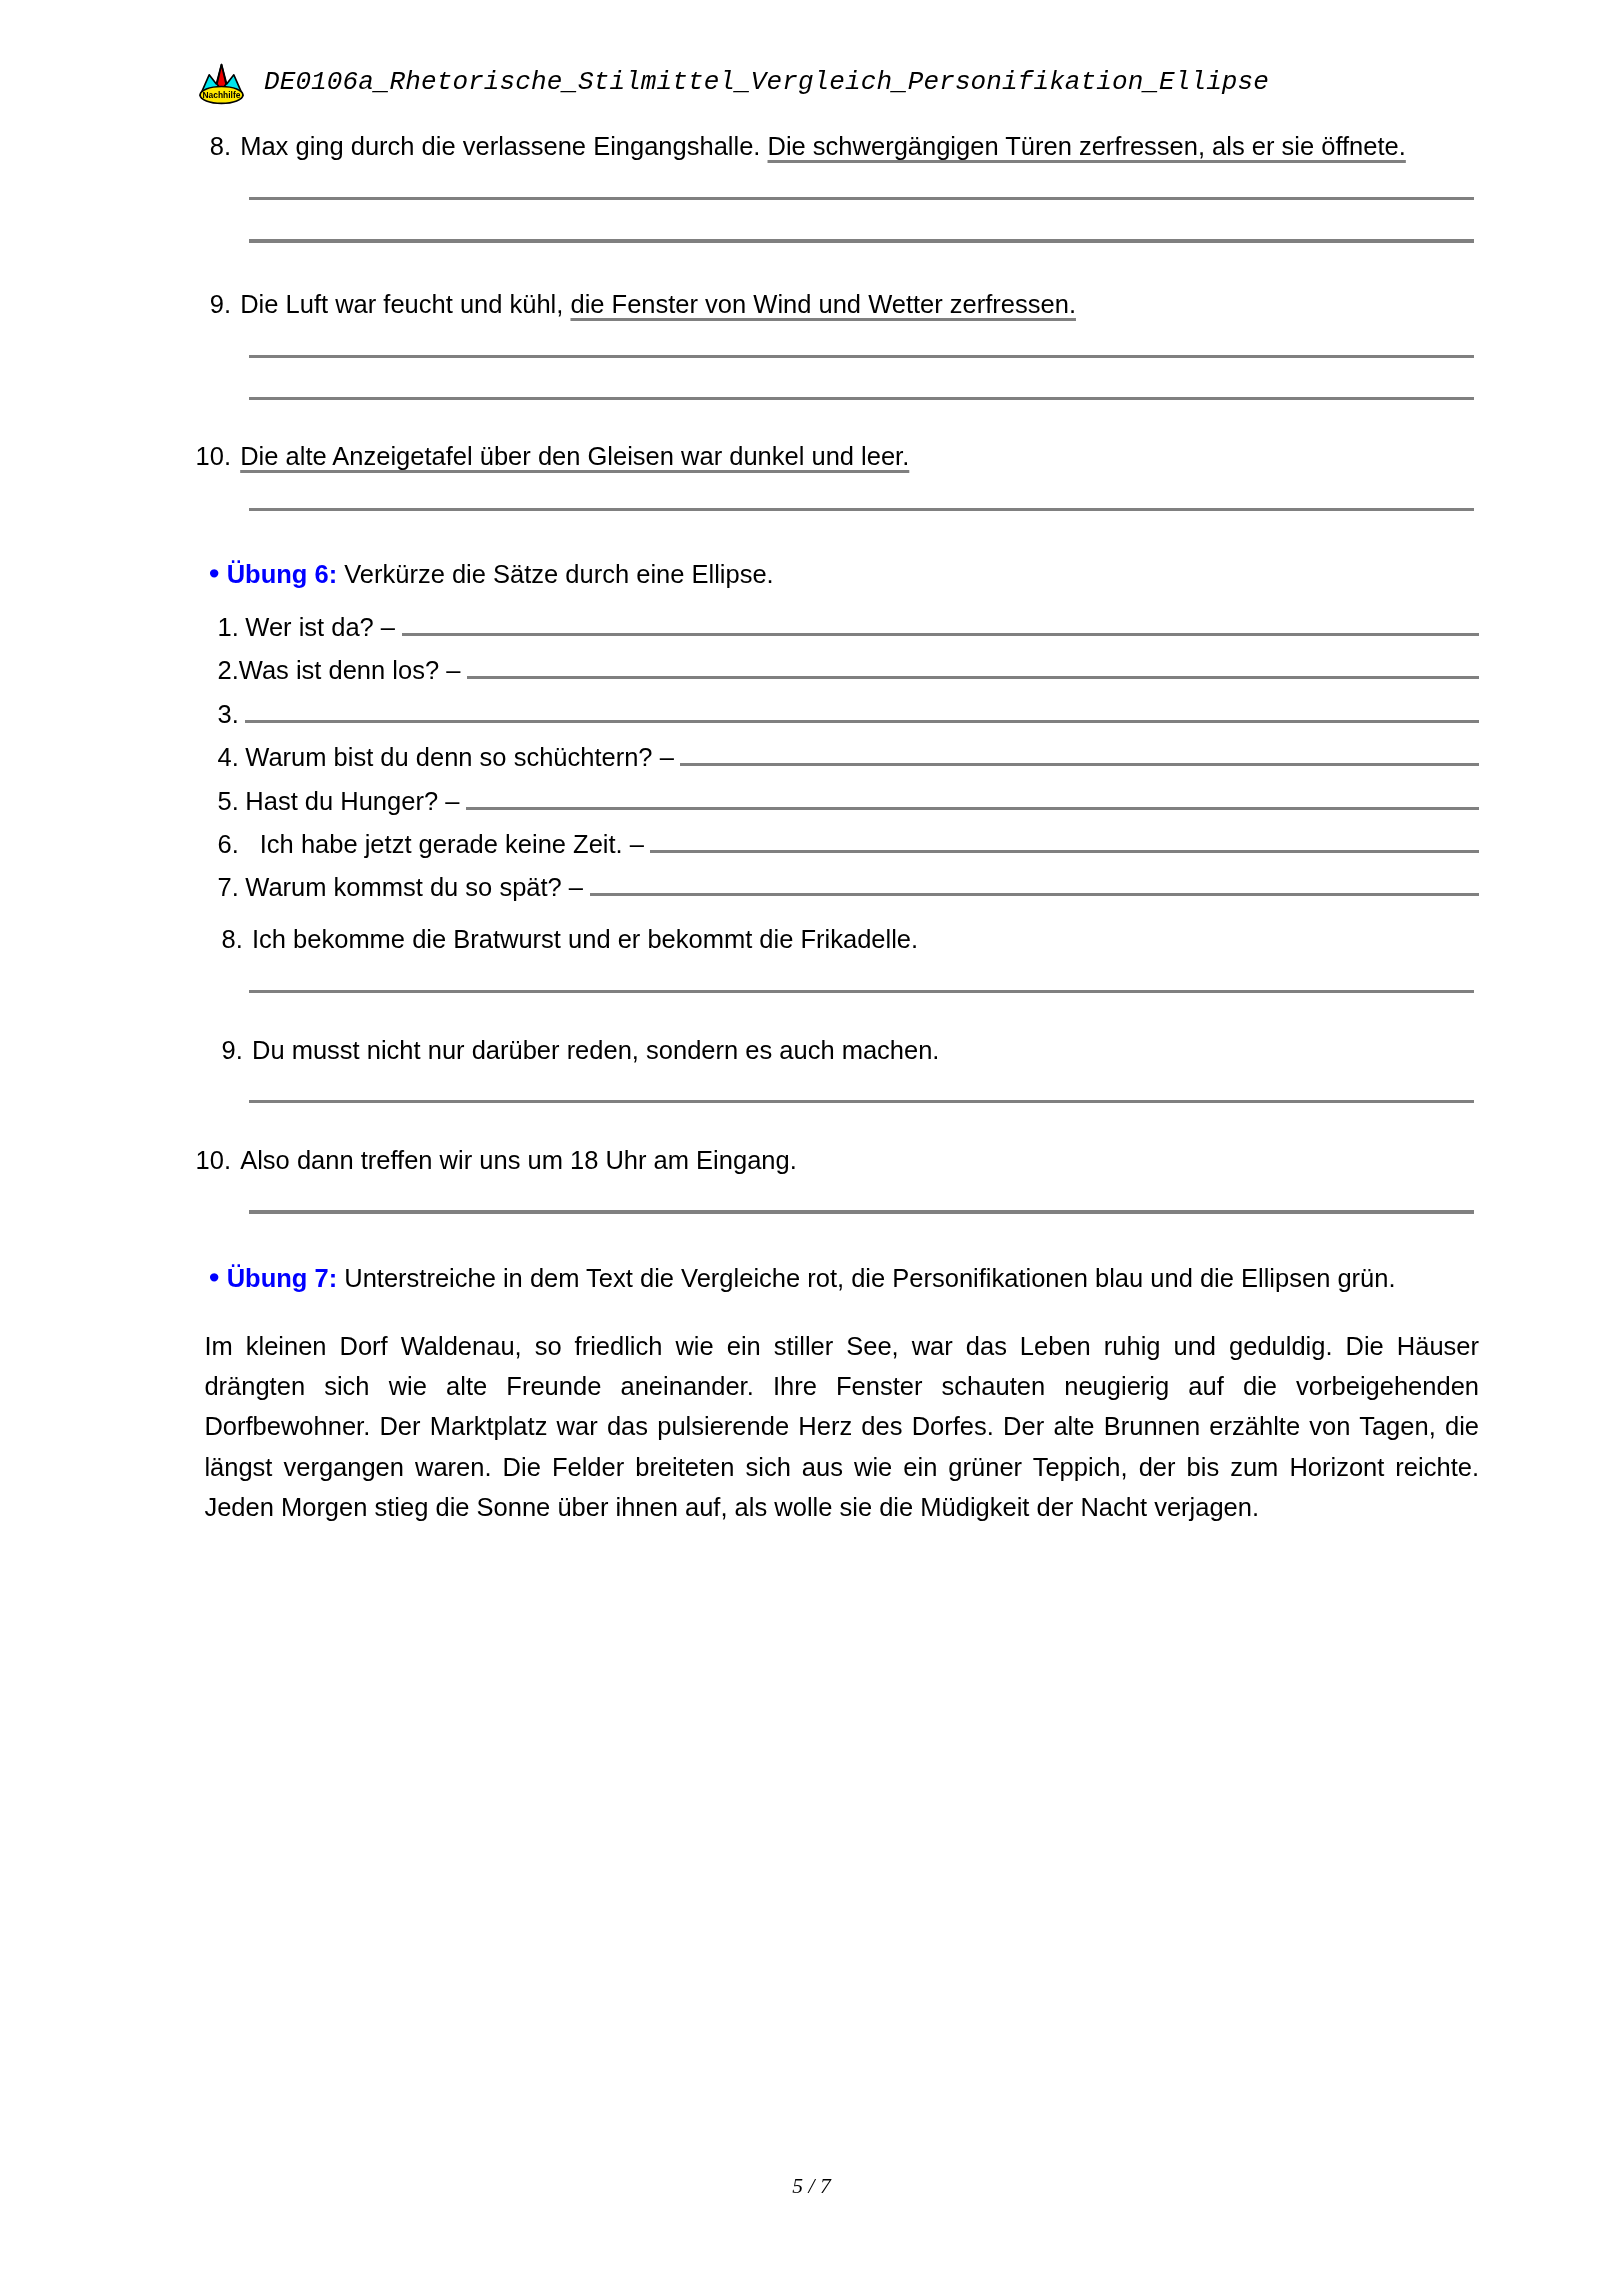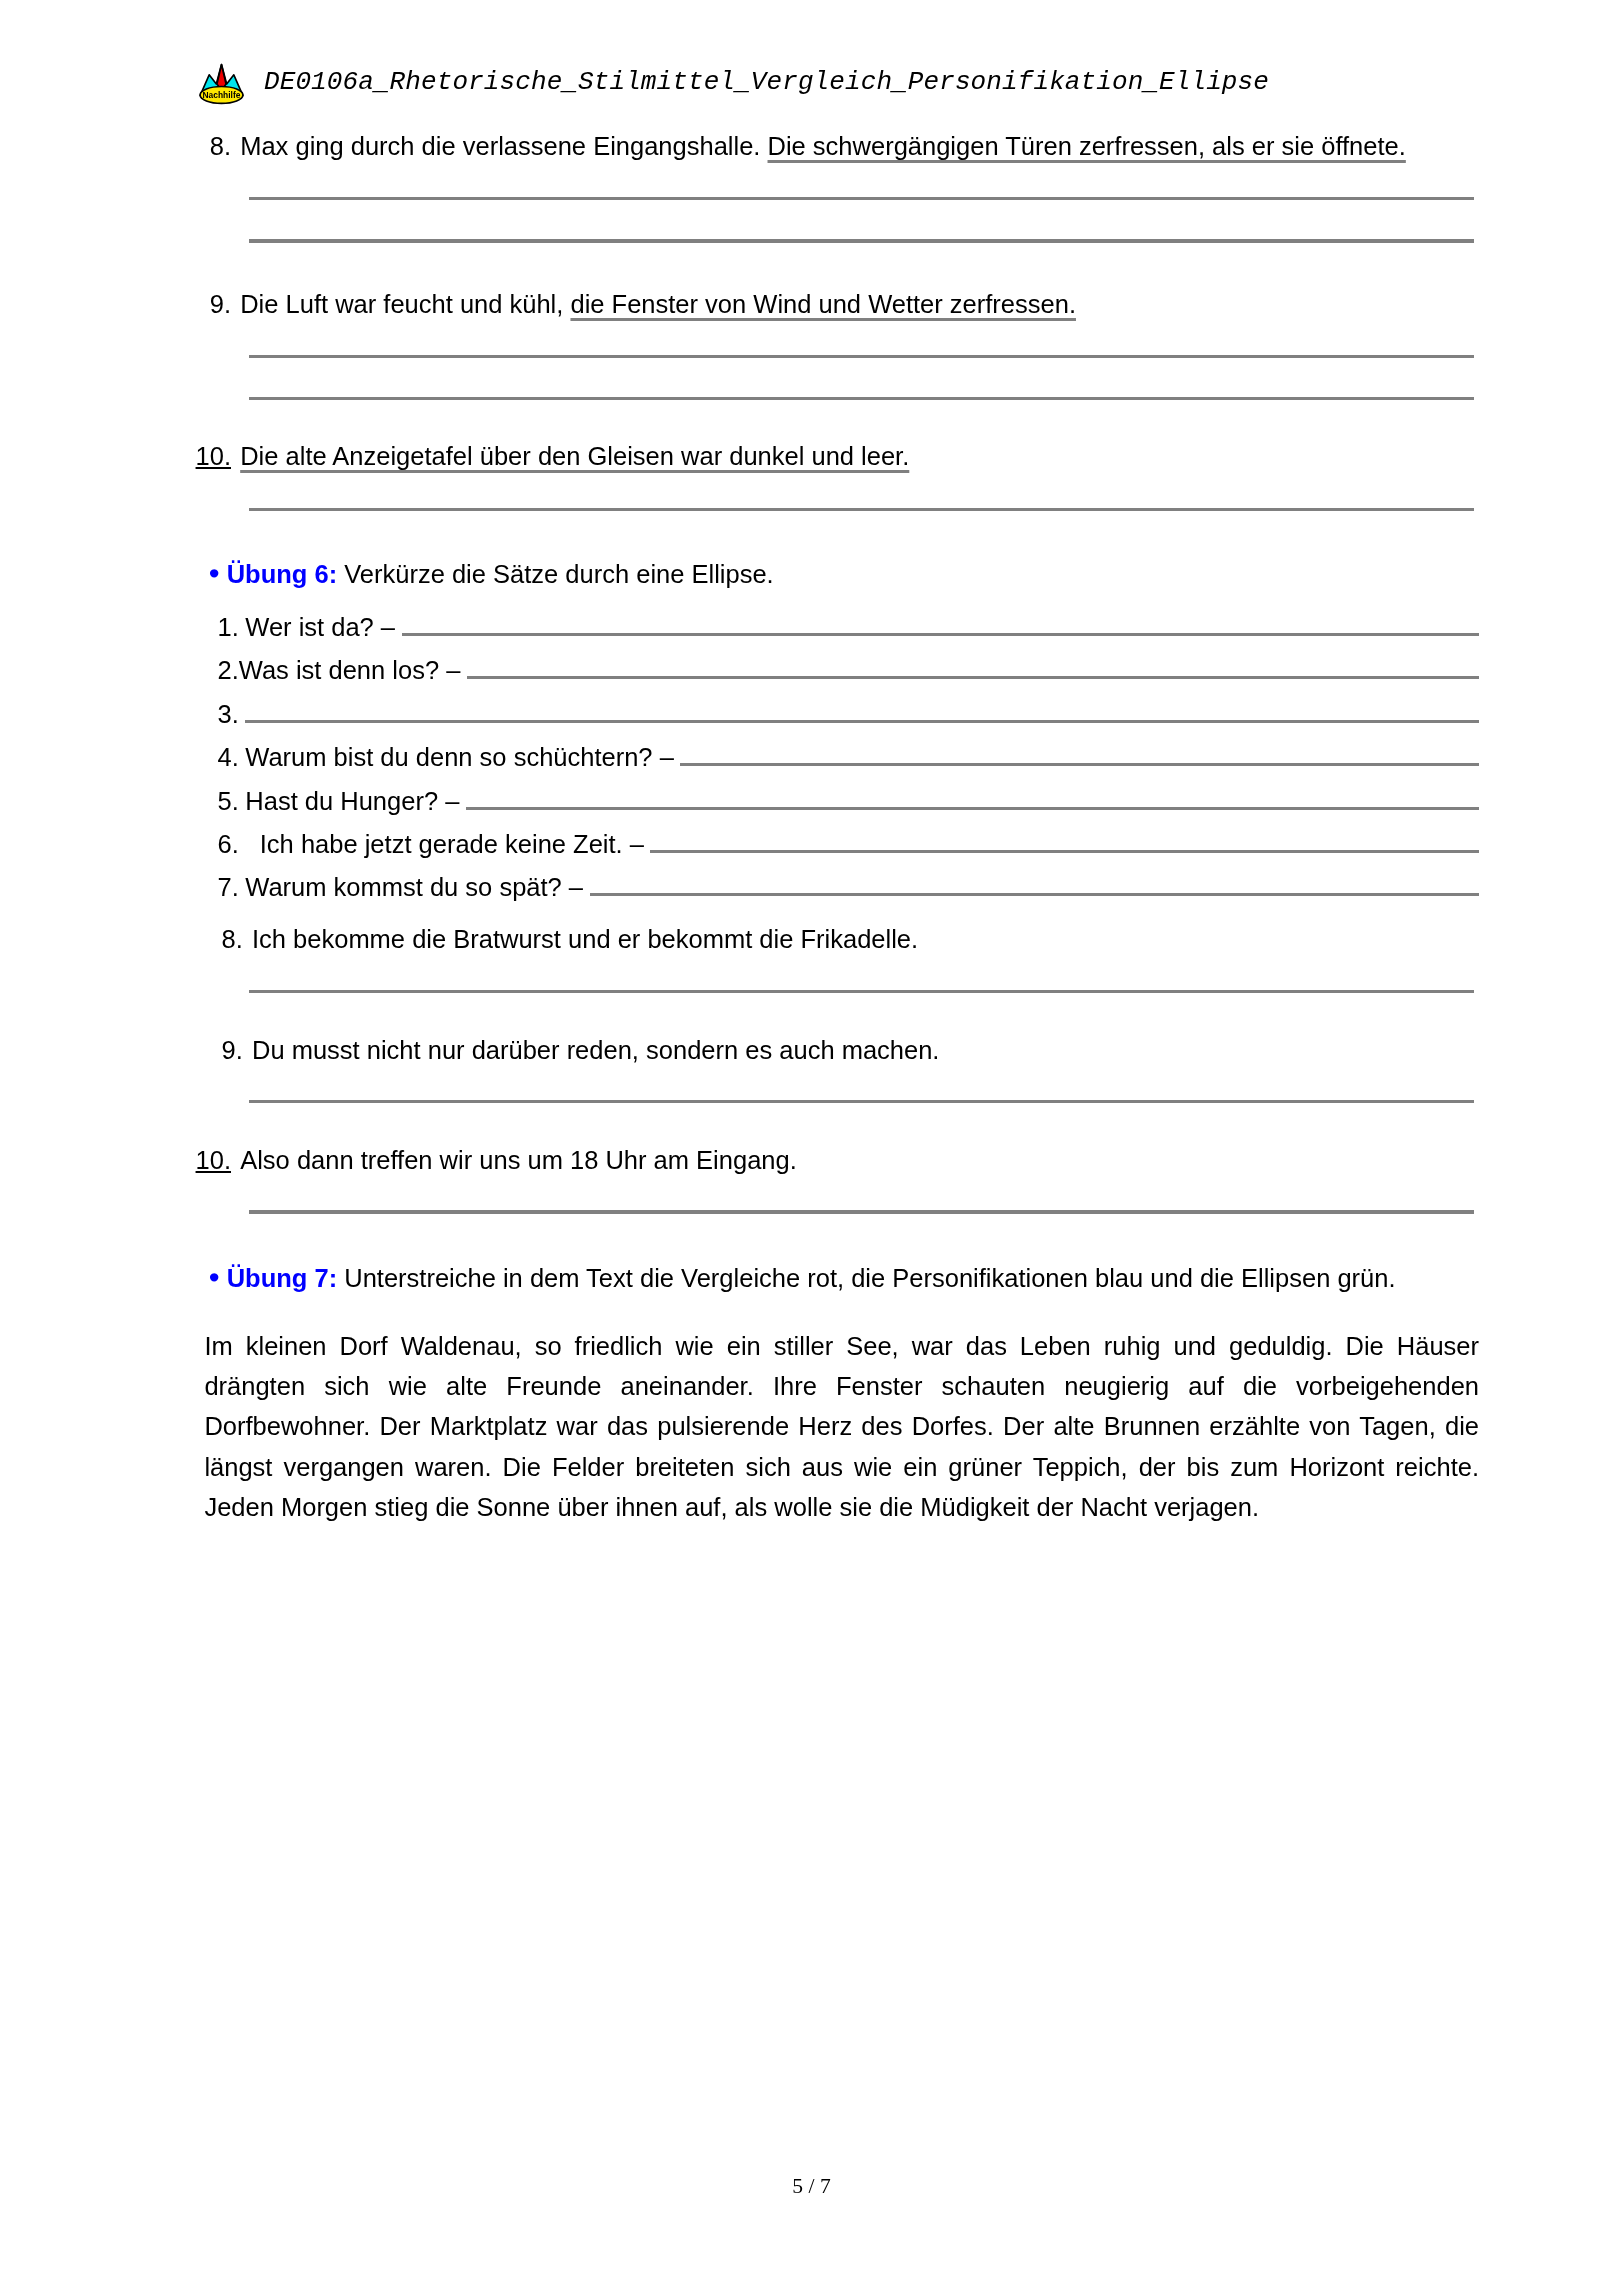--- a/index.html
+++ b/index.html
@@ -64,21 +64,21 @@
     align-items: flex-start;
     font-size: 25.5px;
     line-height: 1.30;
   }
   .qnum {
     flex: 0 0 auto;
     text-align: right;
     padding-right: 9.2px;
     font-size: 25.5px;
   }
-  .qnum.w2 { width: 41px; text-decoration: underline; }
+  .qnum.w2 { width: 41px; }
   .qnum.w1 { width: 41px; }
   .qtext {
     flex: 1 1 auto;
     font-size: 25.5px;
   }
   .qtext.justify {
     text-align: justify;
     text-align-last: left;
   }
   .uline {
@@ -138,20 +138,21 @@
 
   .footer {
     position: absolute;
     left: 0;
     right: 0;
     top: 2174px;
     text-align: center;
     font-family: "Liberation Serif", serif;
     font-size: 21.6px;
     color: #000;
+    font-style: italic;
   }
 </style>
 </head>
 <body>
 
 <div class="page">
 
   <div class="header">
     <div class="logo">
       <svg width="51" height="48" viewBox="0 0 78 74" xmlns="http://www.w3.org/2000/svg">

